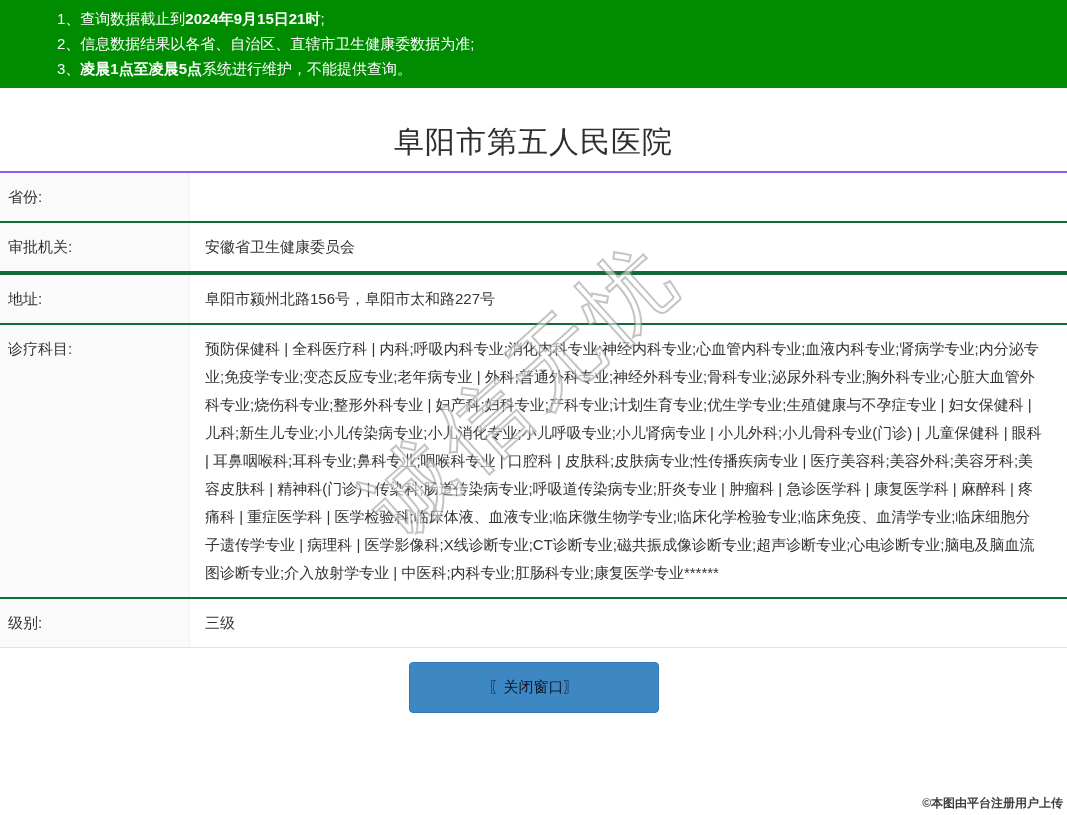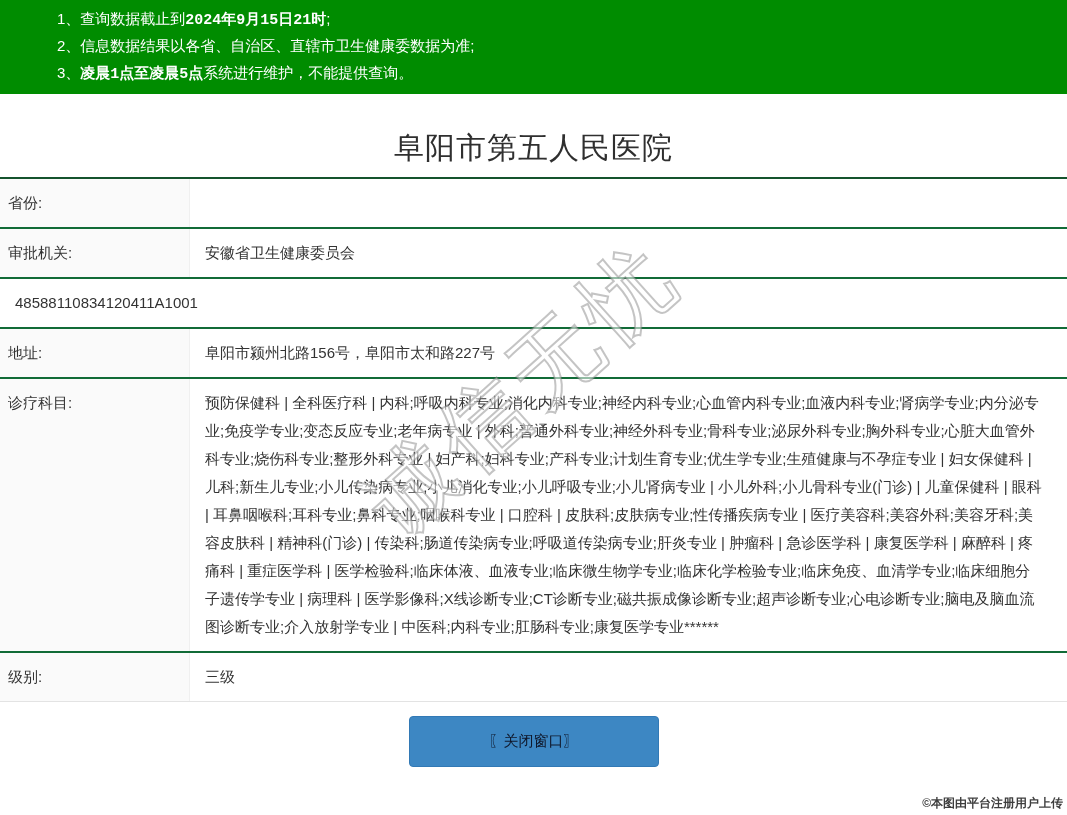--- a/index.html
+++ b/index.html
@@ -11,35 +11,35 @@
     color:#333;
   }
   
   .banner {
     background:#008c00;
     color:#ffffff;
     padding:6px 10px 7px 57px;
     font-size:15px;
   }
   .banner-line { line-height:25px; white-space:nowrap; }
-  .banner-line b { font-weight:bold;font-family:Liberation Mono, monospace; }
+  .banner-line b { font-weight:bold; }
   
   .page-title {
     margin-top:34px;
     margin-bottom:8px;
     text-align:center;
     font-size:30px;
     font-weight:400;
     color:#2f2f2f;
     letter-spacing:1px;
   }
   
   .info-table {
     width:1067px;
-    border-top:2px solid #14532d;
+    border-top:2px solid #8b5cf6;
   }
   .info-row {
     display:flex;
     border-bottom:2px solid #116b37;
     align-items:stretch;
   }
   .info-row:last-child { border-bottom:1px solid #e3e3e3; }
   .cell-label {
     width:190px;
     flex:0 0 190px;
@@ -118,21 +118,20 @@
 
 <div class="info-table">
   <div class="info-row">
     <div class="cell-label">省份:</div>
   </div>
   <div class="info-row">
     <div class="cell-label">审批机关:</div>
     <div class="cell-value">安徽省卫生健康委员会</div>
   </div>
   <div class="info-row">
-    <div class="cell-value">48588110834120411A1001</div>
   </div>
   <div class="info-row">
     <div class="cell-label">地址:</div>
     <div class="cell-value">阜阳市颍州北路156号，阜阳市太和路227号</div>
   </div>
   <div class="info-row">
     <div class="cell-label">诊疗科目:</div>
     <div class="cell-value">预防保健科 | 全科医疗科 | 内科;呼吸内科专业;消化内科专业;神经内科专业;心血管内科专业;血液内科专业;肾病学专业;内分泌专业;免疫学专业;变态反应专业;老年病专业 | 外科;普通外科专业;神经外科专业;骨科专业;泌尿外科专业;胸外科专业;心脏大血管外科专业;烧伤科专业;整形外科专业 | 妇产科;妇科专业;产科专业;计划生育专业;优生学专业;生殖健康与不孕症专业 | 妇女保健科 | 儿科;新生儿专业;小儿传染病专业;小儿消化专业;小儿呼吸专业;小儿肾病专业 | 小儿外科;小儿骨科专业(门诊) | 儿童保健科 | 眼科 | 耳鼻咽喉科;耳科专业;鼻科专业;咽喉科专业 | 口腔科 | 皮肤科;皮肤病专业;性传播疾病专业 | 医疗美容科;美容外科;美容牙科;美容皮肤科 | 精神科(门诊) | 传染科;肠道传染病专业;呼吸道传染病专业;肝炎专业 | 肿瘤科 | 急诊医学科 | 康复医学科 | 麻醉科 | 疼痛科 | 重症医学科 | 医学检验科;临床体液、血液专业;临床微生物学专业;临床化学检验专业;临床免疫、血清学专业;临床细胞分子遗传学专业 | 病理科 | 医学影像科;X线诊断专业;CT诊断专业;磁共振成像诊断专业;超声诊断专业;心电诊断专业;脑电及脑血流图诊断专业;介入放射学专业 | 中医科;内科专业;肛肠科专业;康复医学专业******</div>
   </div>
   <div class="info-row">

